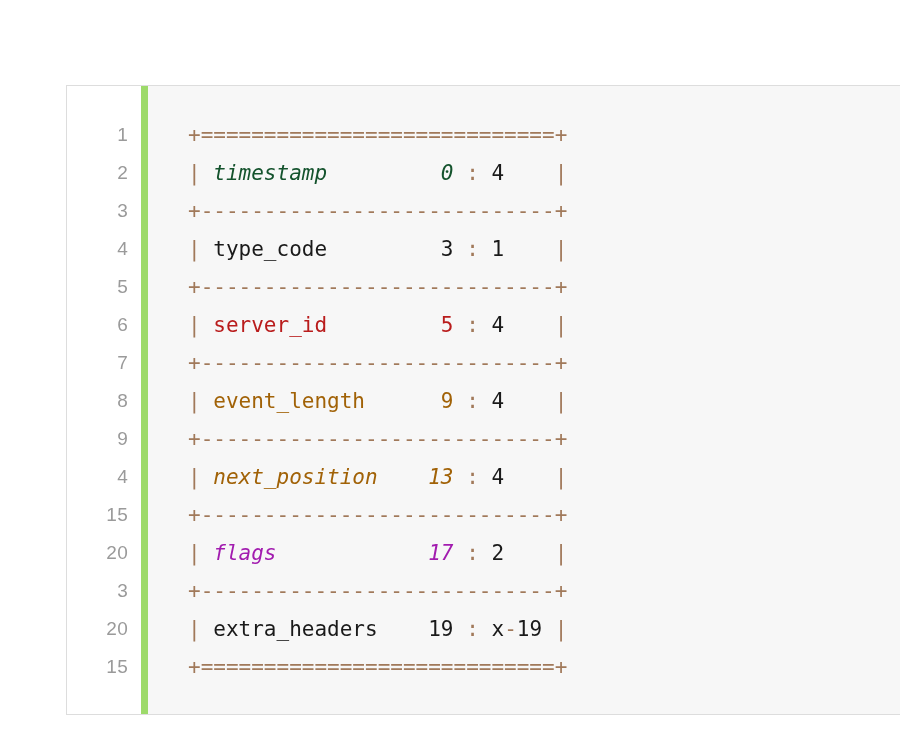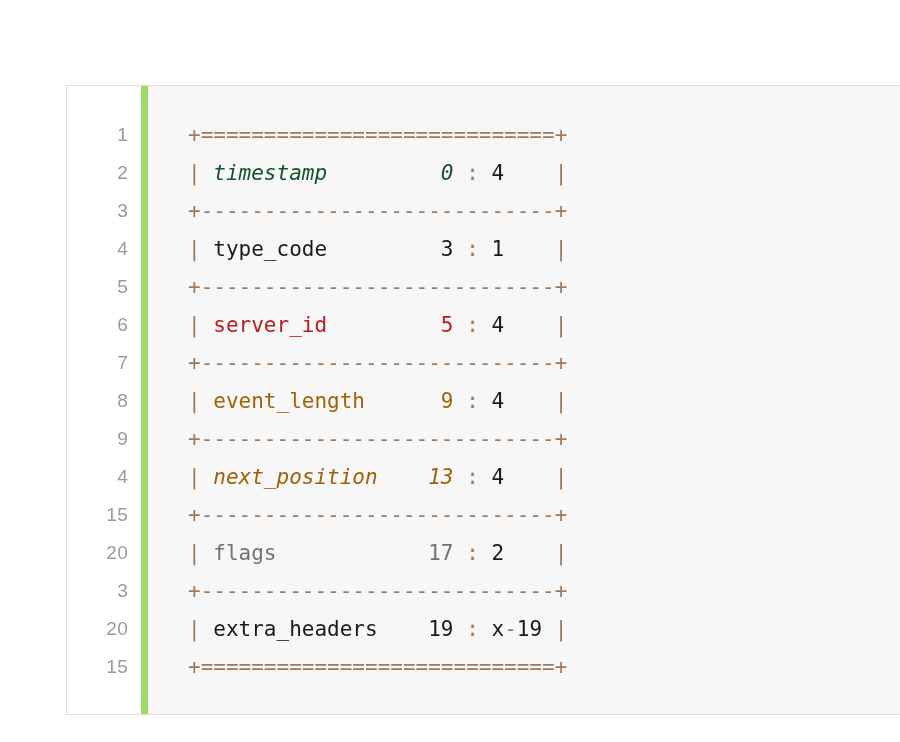--- a/index.html
+++ b/index.html
@@ -139,21 +139,21 @@
         <span class="code-line"><span class="tok-punct" style="color: rgb(161, 121, 90);">| </span><span class="tok-name" style="color: #14532d; font-style: italic;">timestamp         0 </span><span class="tok-punct" style="color: rgb(161, 121, 90);">: </span><span class="tok-name" style="color: rgb(26, 26, 26);">4    </span><span class="tok-punct" style="color: rgb(161, 121, 90);">|</span></span>
         <span class="code-line"><span class="tok-punct" style="color: rgb(161, 121, 90);">+----------------------------+</span></span>
         <span class="code-line"><span class="tok-punct" style="color: rgb(161, 121, 90);">| </span><span class="tok-name" style="color: rgb(26, 26, 26);">type_code         3 </span><span class="tok-punct" style="color: rgb(161, 121, 90);">: </span><span class="tok-name" style="color: rgb(26, 26, 26);">1    </span><span class="tok-punct" style="color: rgb(161, 121, 90);">|</span></span>
         <span class="code-line"><span class="tok-punct" style="color: rgb(161, 121, 90);">+----------------------------+</span></span>
         <span class="code-line"><span class="tok-punct" style="color: rgb(161, 121, 90);">| </span><span class="tok-name" style="color: #b91c1c;">server_id         5 </span><span class="tok-punct" style="color: rgb(161, 121, 90);">: </span><span class="tok-name" style="color: rgb(26, 26, 26);">4    </span><span class="tok-punct" style="color: rgb(161, 121, 90);">|</span></span>
         <span class="code-line"><span class="tok-punct" style="color: rgb(161, 121, 90);">+----------------------------+</span></span>
         <span class="code-line"><span class="tok-punct" style="color: rgb(161, 121, 90);">| </span><span class="tok-name" style="color: #a16207;">event_length      9 </span><span class="tok-punct" style="color: rgb(161, 121, 90);">: </span><span class="tok-name" style="color: rgb(26, 26, 26);">4    </span><span class="tok-punct" style="color: rgb(161, 121, 90);">|</span></span>
         <span class="code-line"><span class="tok-punct" style="color: rgb(161, 121, 90);">+----------------------------+</span></span>
         <span class="code-line"><span class="tok-punct" style="color: rgb(161, 121, 90);">| </span><span class="tok-name" style="color: #a16207; font-style: italic;">next_position    13 </span><span class="tok-punct" style="color: rgb(161, 121, 90);">: </span><span class="tok-name" style="color: rgb(26, 26, 26);">4    </span><span class="tok-punct" style="color: rgb(161, 121, 90);">|</span></span>
         <span class="code-line"><span class="tok-punct" style="color: rgb(161, 121, 90);">+----------------------------+</span></span>
-        <span class="code-line"><span class="tok-punct" style="color: rgb(161, 121, 90);">| </span><span class="tok-name" style="color: #737373;">flags            17 </span><span class="tok-punct" style="color: rgb(161, 121, 90);">: </span><span class="tok-name" style="color: rgb(26, 26, 26);">2    </span><span class="tok-punct" style="color: rgb(161, 121, 90);">|</span></span>
+        <span class="code-line"><span class="tok-punct" style="color: rgb(161, 121, 90);">| </span><span class="tok-name" style="color: #a21caf; font-style: italic;">flags            17 </span><span class="tok-punct" style="color: rgb(161, 121, 90);">: </span><span class="tok-name" style="color: rgb(26, 26, 26);">2    </span><span class="tok-punct" style="color: rgb(161, 121, 90);">|</span></span>
         <span class="code-line"><span class="tok-punct" style="color: rgb(161, 121, 90);">+----------------------------+</span></span>
         <span class="code-line"><span class="tok-punct" style="color: rgb(161, 121, 90);">| </span><span class="tok-name" style="color: rgb(26, 26, 26);">extra_headers    19 </span><span class="tok-punct" style="color: rgb(161, 121, 90);">: </span><span class="tok-name" style="color: rgb(26, 26, 26);">x</span><span class="tok-punct" style="color: rgb(161, 121, 90);">-</span><span class="tok-name" style="color: rgb(26, 26, 26);">19 </span><span class="tok-punct" style="color: rgb(161, 121, 90);">|</span></span>
         <span class="code-line"><span class="tok-punct" style="color: rgb(161, 121, 90);">+============================+</span></span>
       </div>
 
   </div>
 
 </div>
 
 </body></html>

